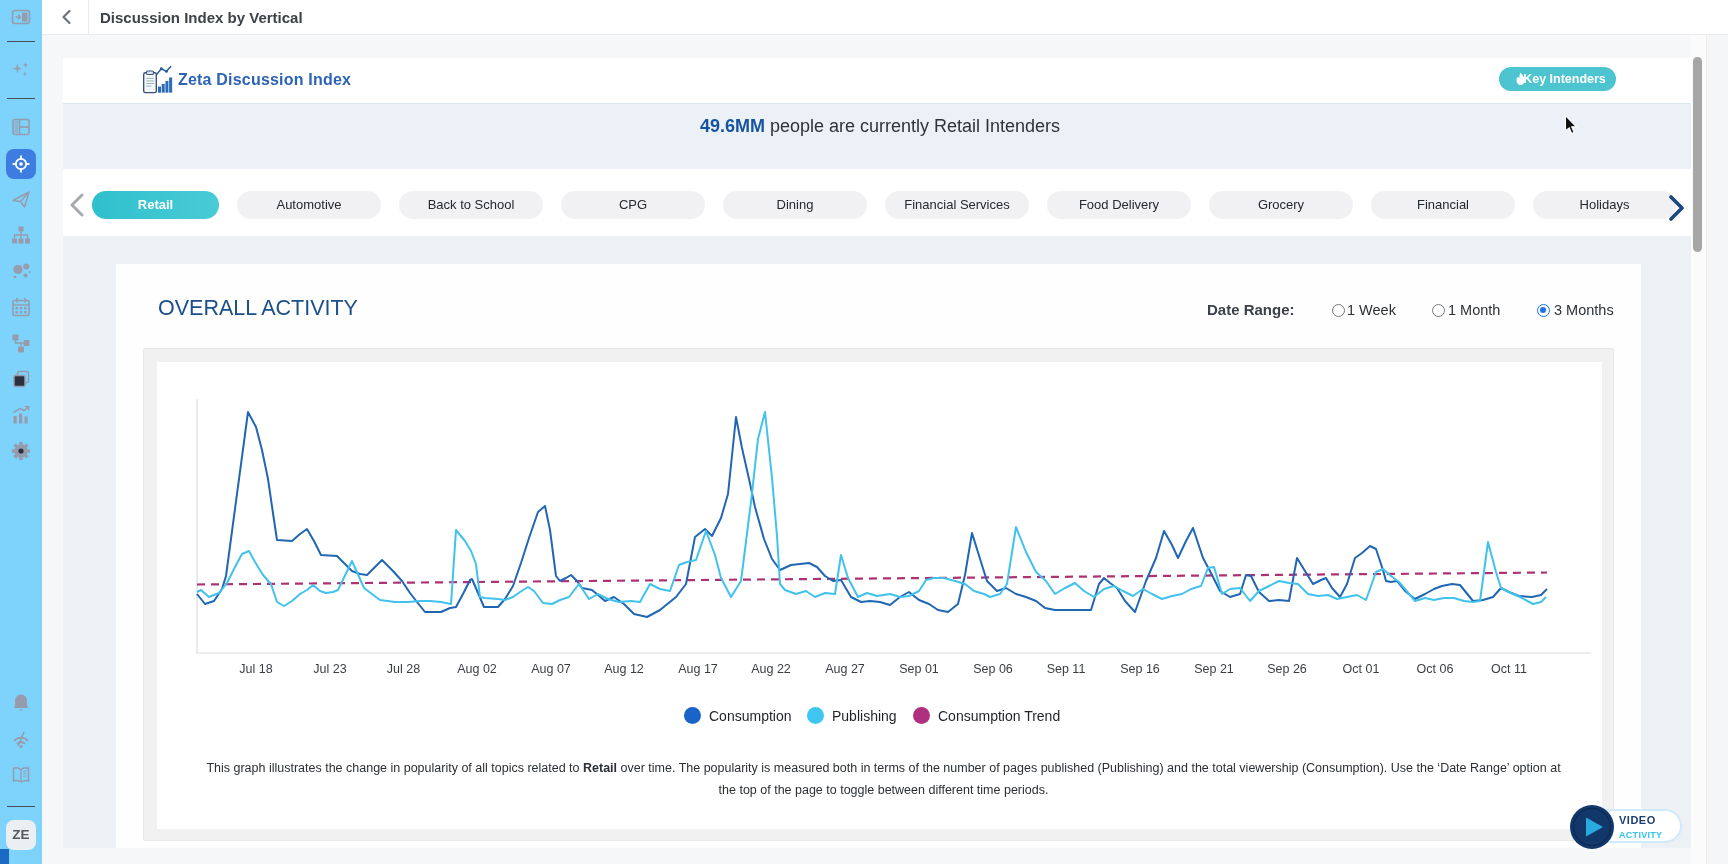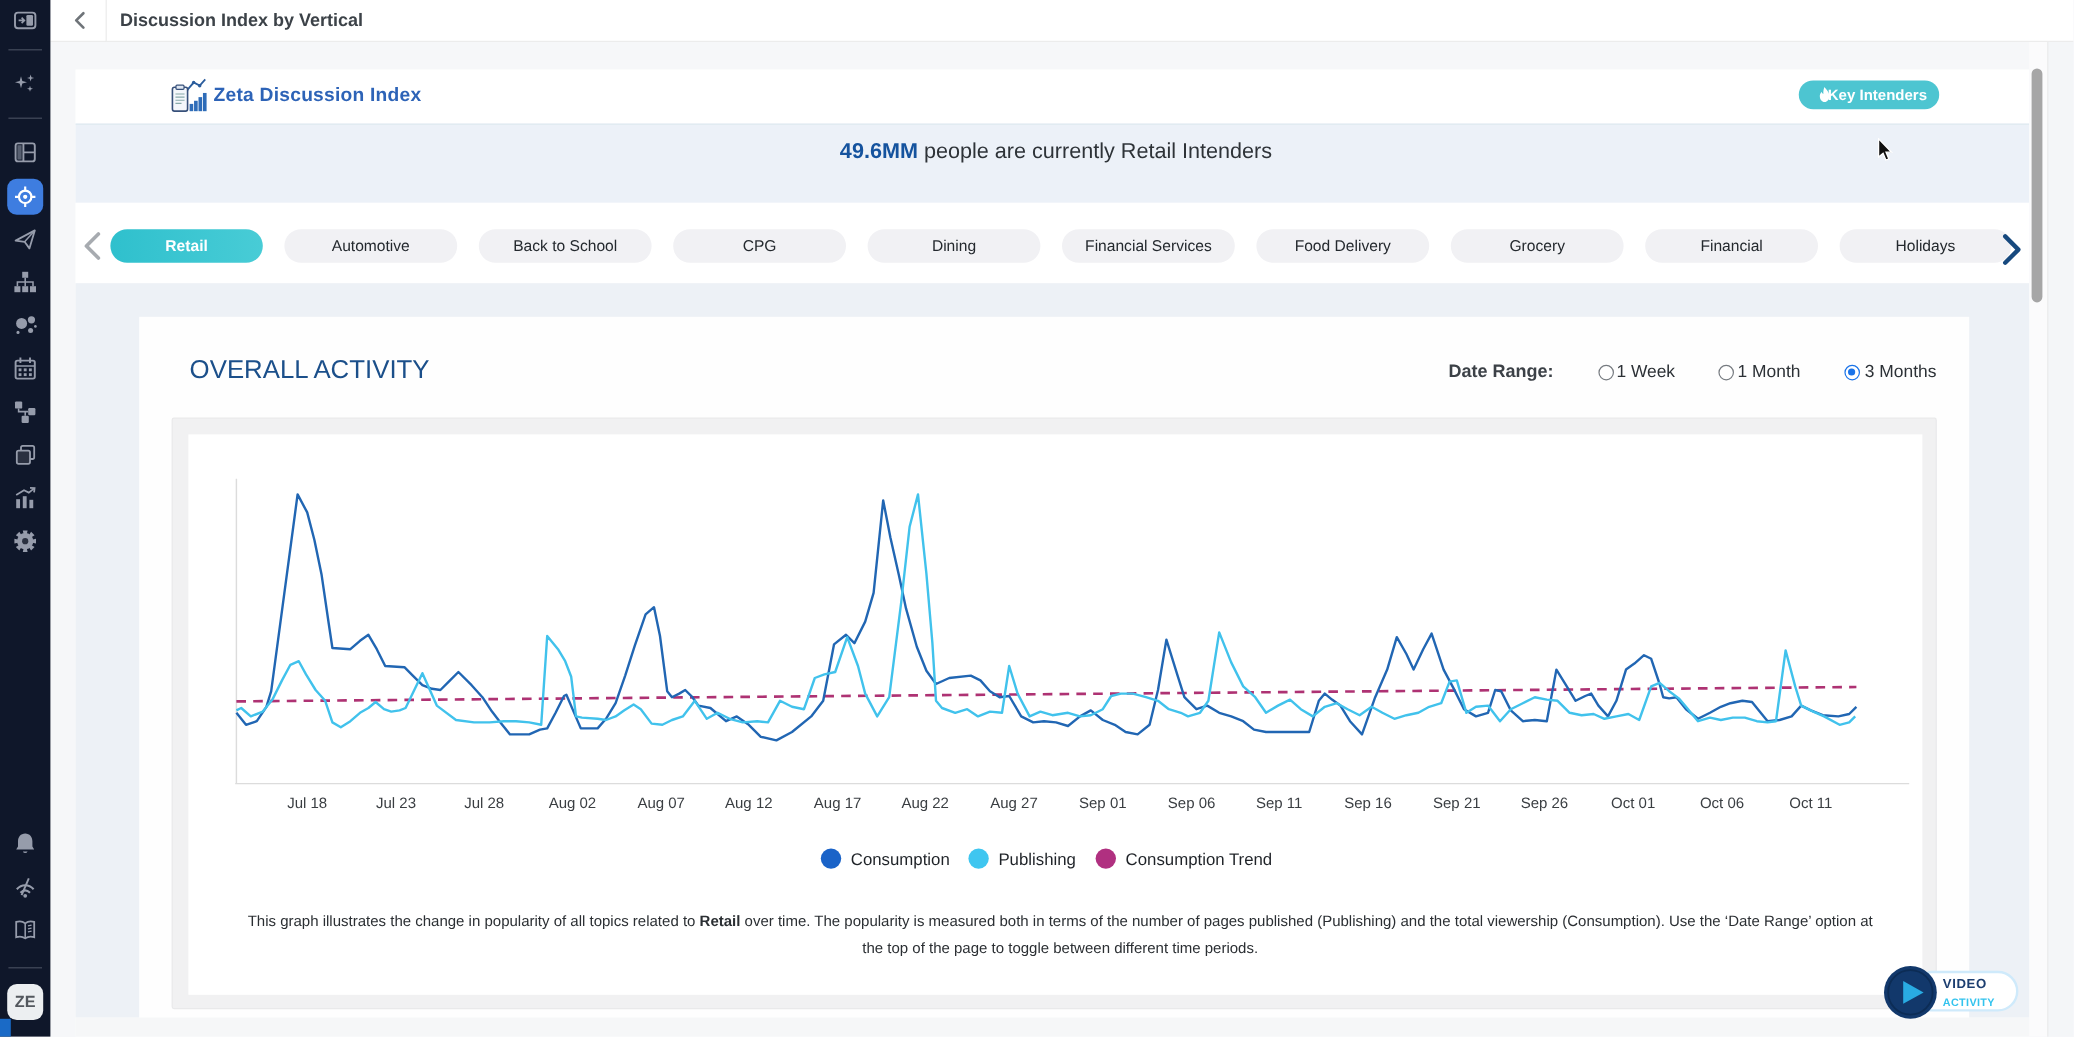--- a/index.html
+++ b/index.html
@@ -1,20 +1,20 @@
 <!DOCTYPE html>
 <html><head>
 <meta charset="utf-8">
 <style>
 * { margin:0; padding:0; box-sizing:border-box; }
 html,body { width:1728px; height:864px; overflow:hidden; background:#f6f7f9; font-family:"Liberation Sans", sans-serif; }
 #stage { position:relative; width:1392px; height:864px; }
 
 
-#sidebar { position:absolute; left:0; top:0; width:42px; height:864px; background:#0f172a; }
+#sidebar { position:absolute; left:0; top:0; width:42px; height:864px; background:#7dd3fc; }
 #sidebar .ic { position:absolute; left:0; width:42px; text-align:center; }
 #sidebar .divider { position:absolute; left:7px; width:28px; height:1px; background:#454c5c; }
 #sideactive { position:absolute; left:6px; top:149px; width:30px; height:30px; border-radius:8px; background:#3e7de0; }
 #zebox { position:absolute; left:6px; top:820px; width:30px; height:30px; border-radius:8px; background:#eceff1; color:#53585e; font-weight:bold; font-size:13.5px; line-height:30px; text-align:center; }
 #bluecorner { position:absolute; left:0; top:849px; width:9px; height:15px; background:#1a6ac6; }
 
 
 #topbar { position:absolute; left:42px; top:0; width:1686px; height:35px; background:#ffffff; border-bottom:1px solid #ececec; }
 #topbar .vline { position:absolute; left:46px; top:0; width:1px; height:35px; background:#ececec; }
 #topbar .title { position:absolute; left:58px; top:9px; font-size:15px; font-weight:bold; color:#3c4248; }

